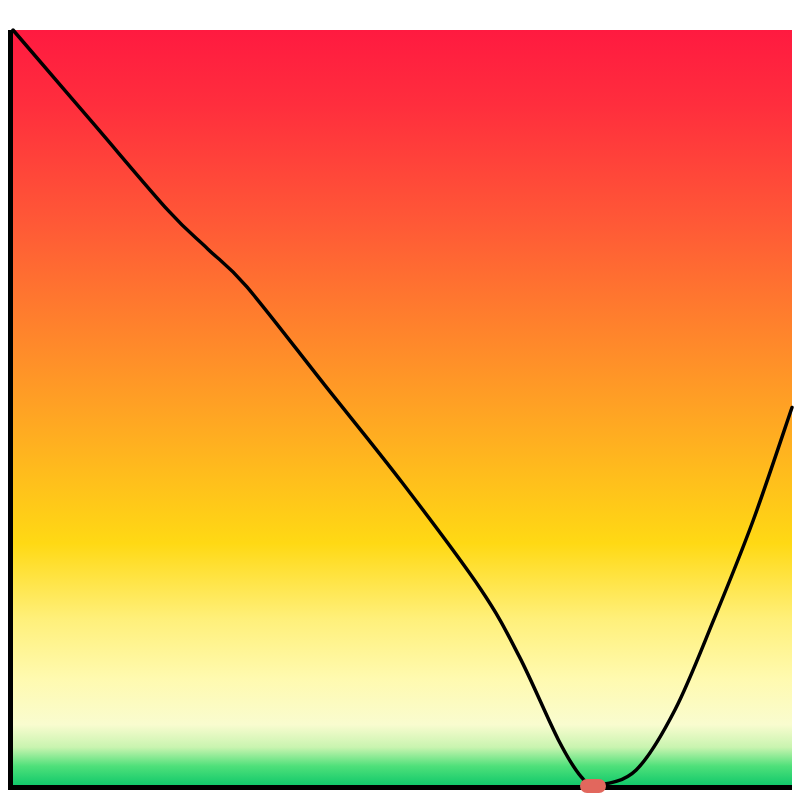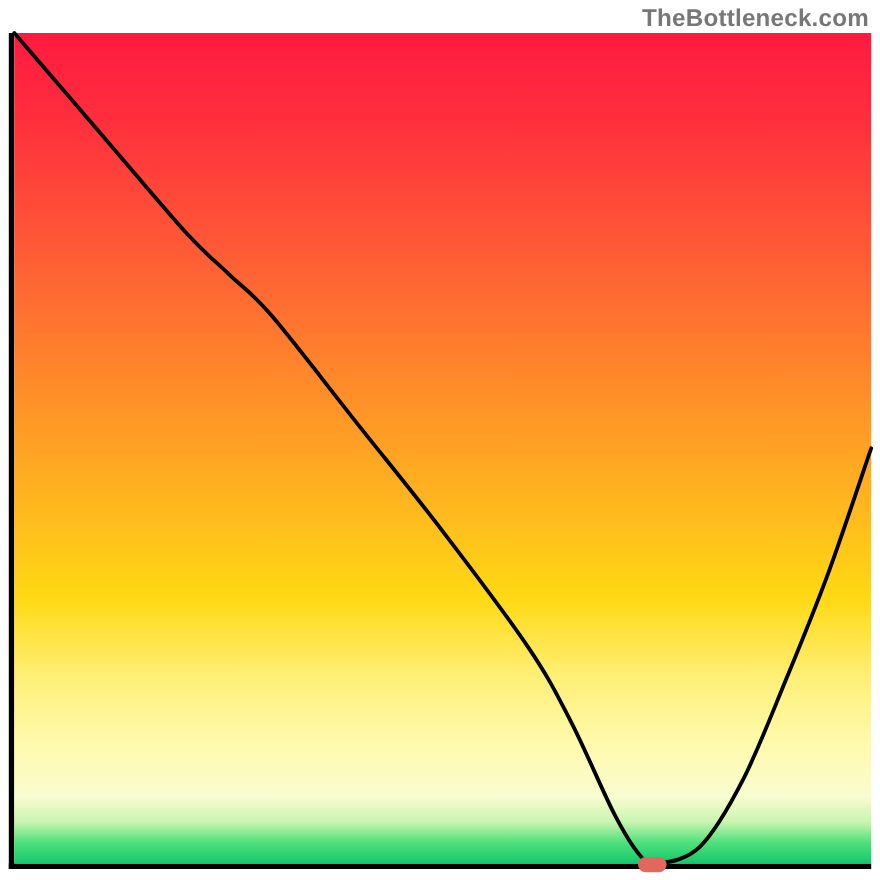--- a/index.html
+++ b/index.html
@@ -71,21 +71,20 @@
     border-radius: 8px;
     background: #e2675d; 
     transform: translate(-50%, -50%);
   }
 </style>
 </head>
 <body>
 
 <div class="chart-wrap">
 
-  <div class="watermark">TheBottleneck.com</div>
 
   <div class="plot">
     <div class="bg-gradient"></div>
 
     <svg class="curve" viewBox="0 0 784 760" preserveAspectRatio="none">
       <path id="curve-path" fill="none" stroke="#000" stroke-width="3.5" stroke-linecap="round" stroke-linejoin="round" d="M 0,0 C 13.066666666666668,15.200000000000001 52.266666666666666,60.8 78.4,91.2 C 104.53333333333335,121.60000000000001 137.20000000000002,160.86666666666667 156.8,182.4 C 176.4,203.93333333333334 182.93333333333334,207.73333333333338 196,220.40000000000003 C 209.06666666666666,233.0666666666667 215.6,235.6 235.2,258.4 C 254.79999999999998,281.2 287.4666666666667,324.26666666666665 313.6,357.2 C 339.73333333333335,390.1333333333333 365.8666666666667,421.8 392,456 C 418.1333333333333,490.2 450.79999999999995,533.2666666666667 470.4,562.4 C 490,591.5333333333333 496.53333333333336,605.4666666666666 509.6,630.8 C 522.6666666666667,656.1333333333333 538.3466666666666,694.1333333333333 548.8,714.4 C 559.2533333333333,734.6666666666666 565.7866666666666,744.8 572.3199999999999,752.4 C 578.8533333333332,760 578.8533333333334,761.2666666666667 588,760 C 597.1466666666666,758.7333333333333 614.1333333333334,757.4666666666666 627.2,744.8 C 640.2666666666667,732.1333333333333 653.3333333333333,709.3333333333333 666.4,684 C 679.4666666666667,658.6666666666667 692.5333333333333,624.4666666666667 705.6,592.8000000000001 C 718.6666666666667,561.1333333333334 731.7333333333333,529.4666666666667 744.8,494 C 757.8666666666666,458.5333333333333 777.4666666666667,399 784,380"></path>
     </svg>
 
     <div id="min-marker" class="marker" style="left: 580.16px; top: 756px;"></div>
   </div>

